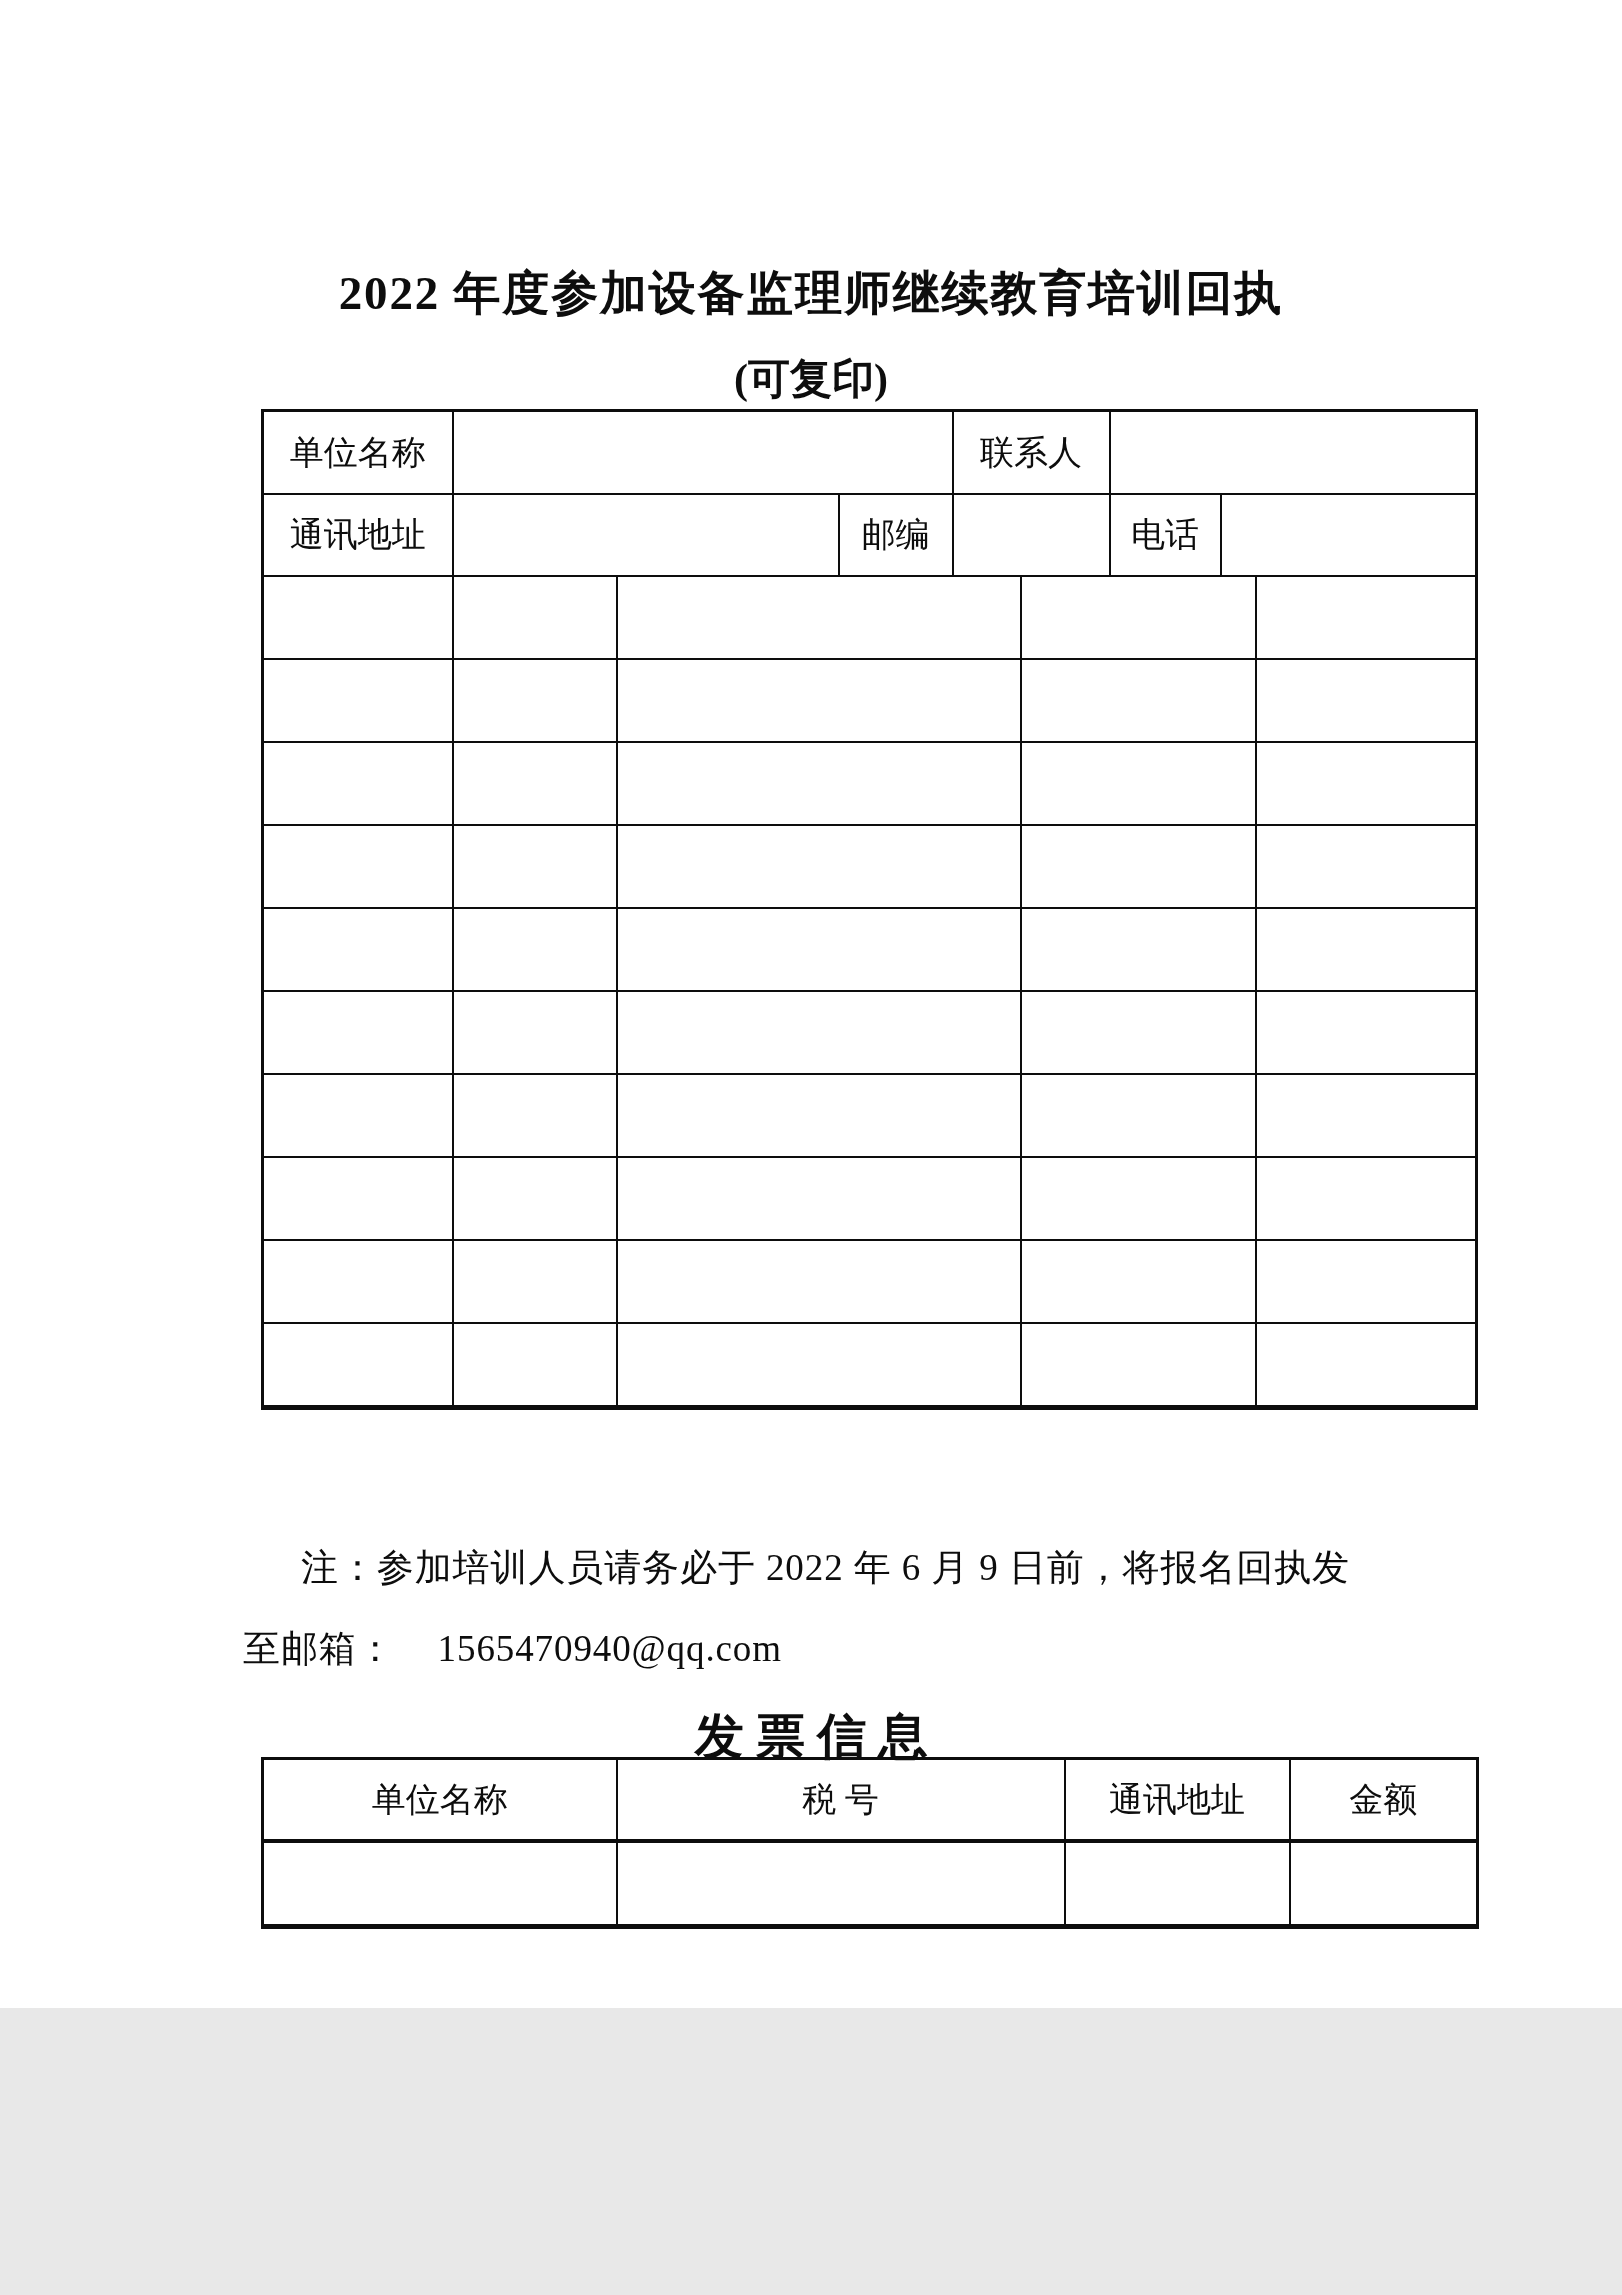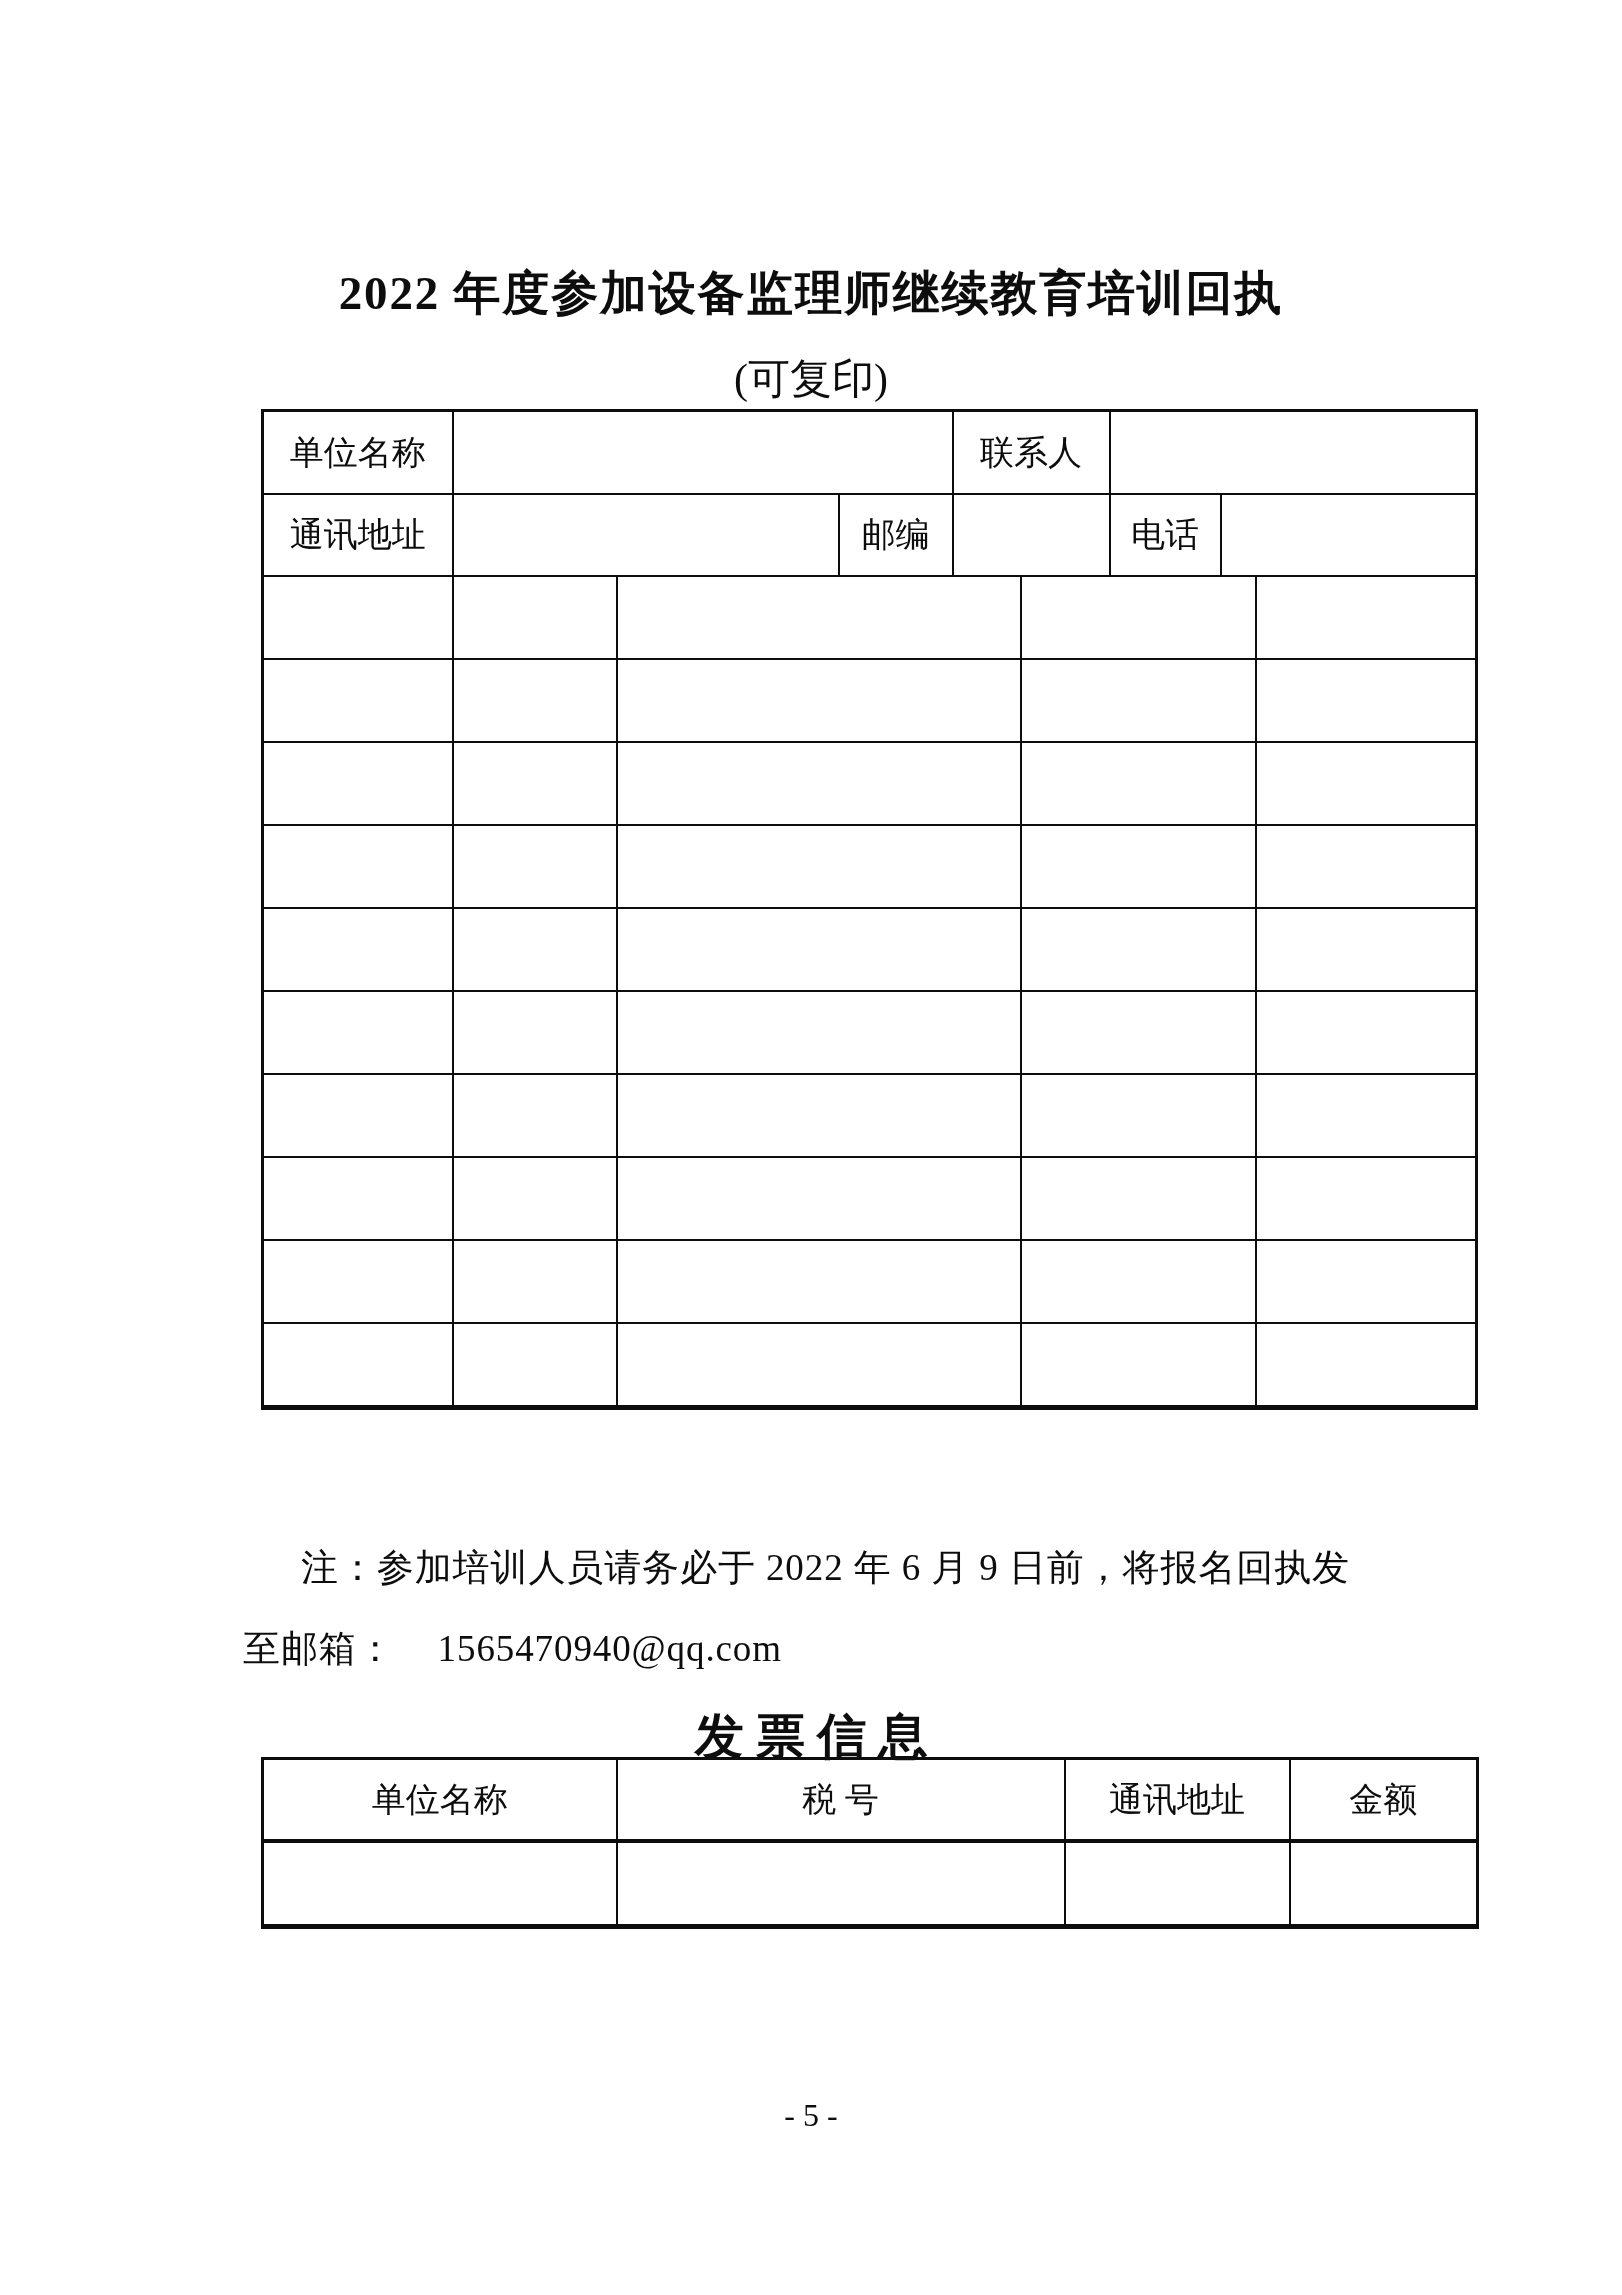--- a/index.html
+++ b/index.html
@@ -1,40 +1,40 @@
 <!DOCTYPE html>
 <html style="font-size:14px"><head>
 <meta charset="utf-8">
 <style>
   html, body { margin: 0; padding: 0; background: #e8e8e8; }
   .page {
     position: relative;
     width: 1622px;
-    height: 2295px;
+    height: 2008px;
     background: #ffffff;
     margin: 0 auto;
     font-family: "Liberation Serif", "DejaVu Serif", serif;
     color: #0d0d0d;
     overflow: hidden;
   }
   .doc-title {
     position: absolute;
     top: 262px; left: 0; width: 100%;
     text-align: center;
     font-size: 47px;
     font-weight: bold;
     letter-spacing: 1.8px;
     white-space: nowrap;
   }
   .doc-subtitle {
     position: absolute;
     top: 351px; left: 0; width: 100%;
     text-align: center;
     font-size: 42px;
-    font-weight: normal;
+    font-weight: bold;
     white-space: nowrap;
   }
   table.grid {
     position: absolute;
     border-collapse: collapse;
     table-layout: fixed;
     margin-left: 48px;
   }
   table.grid td {
     border: 2.7px solid #0d0d0d;

